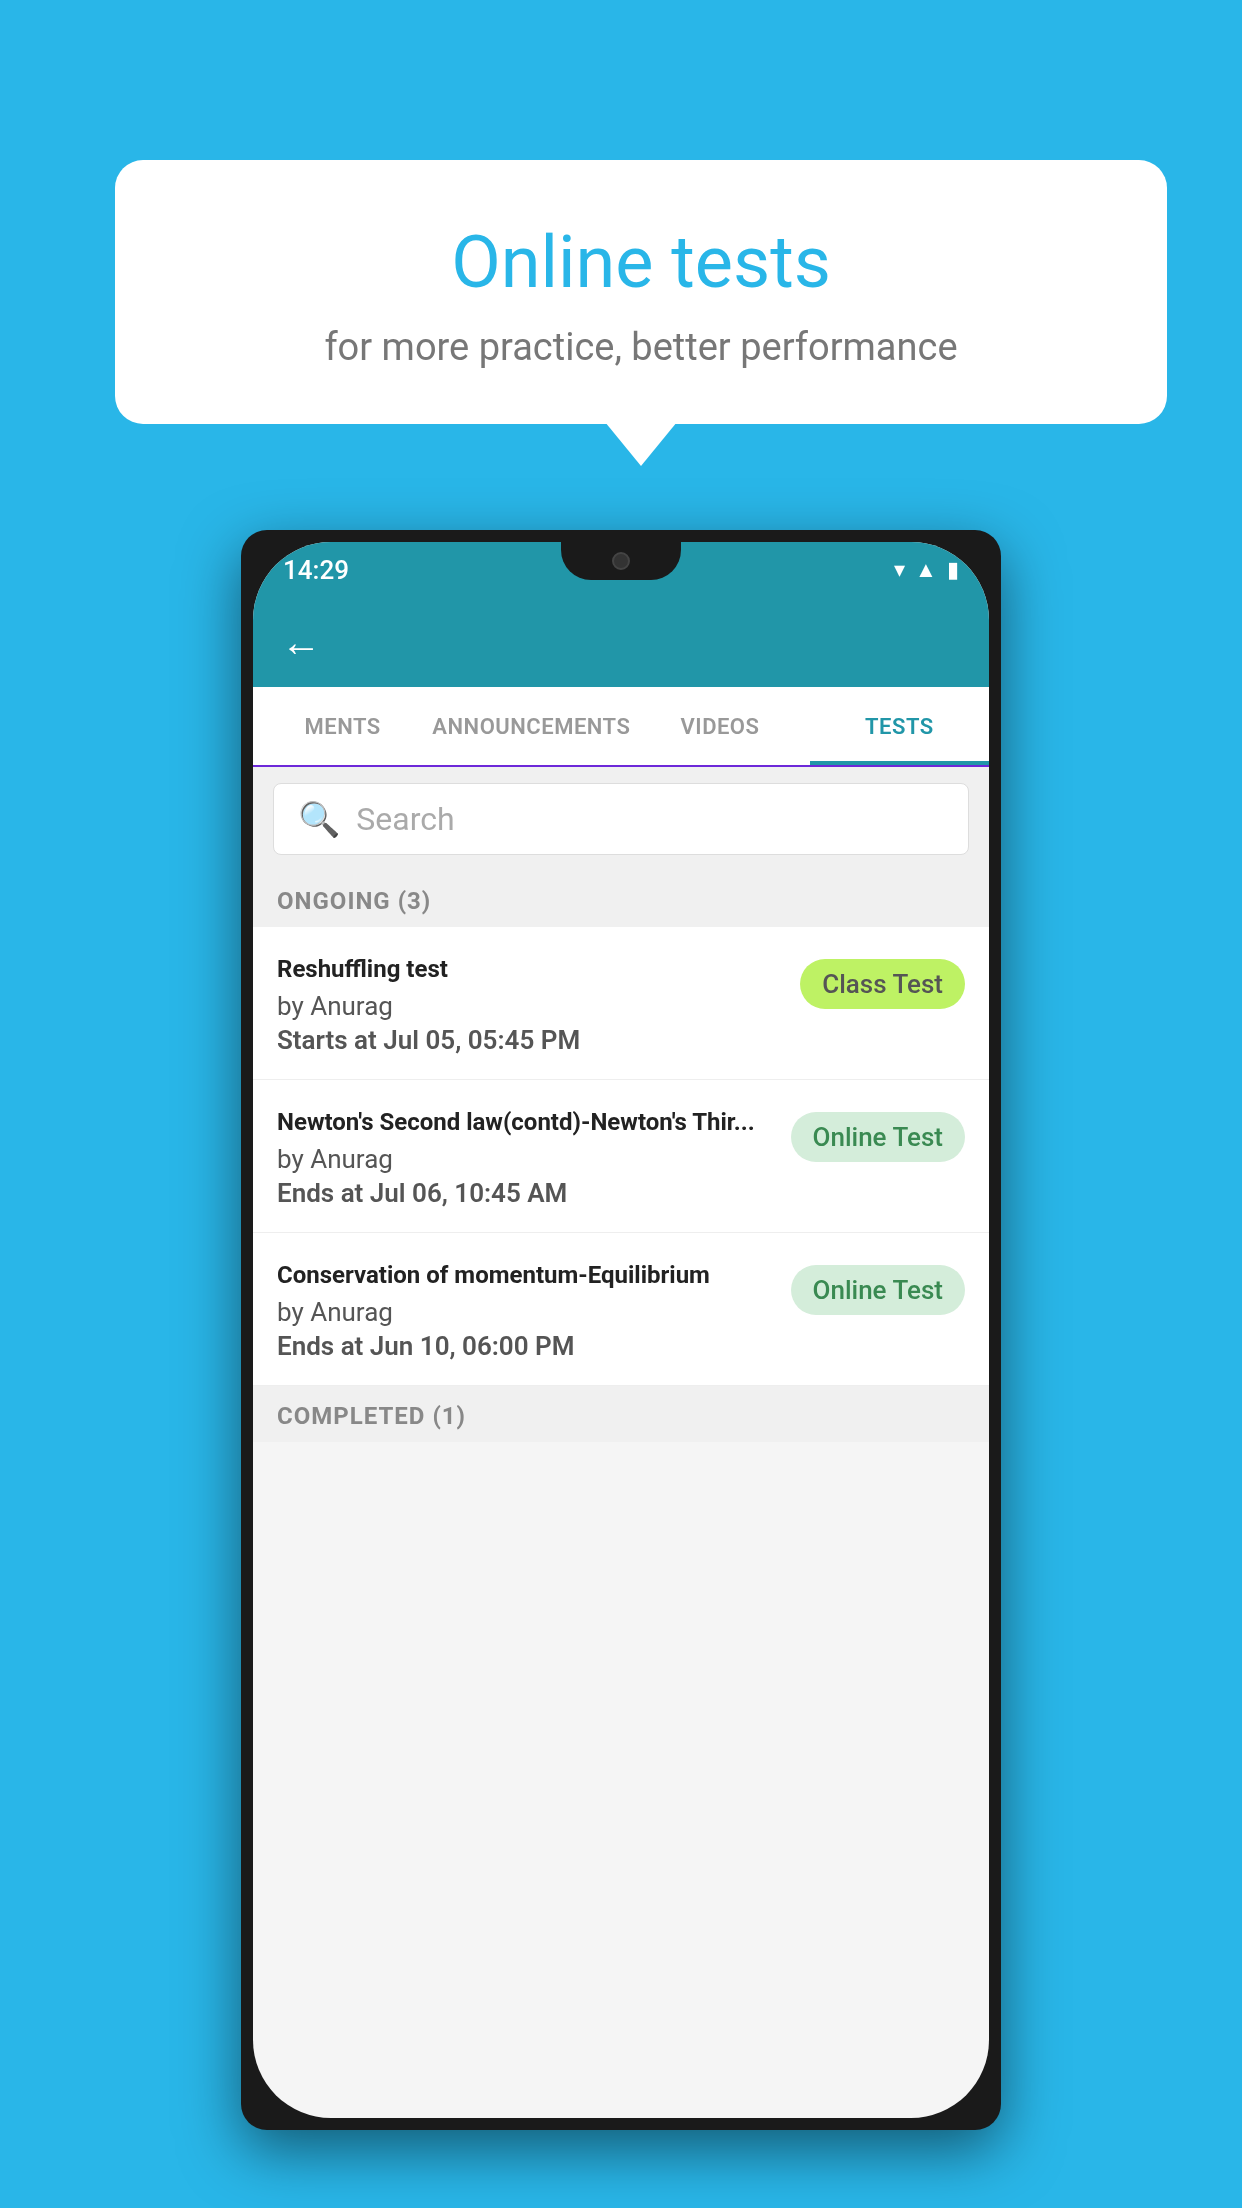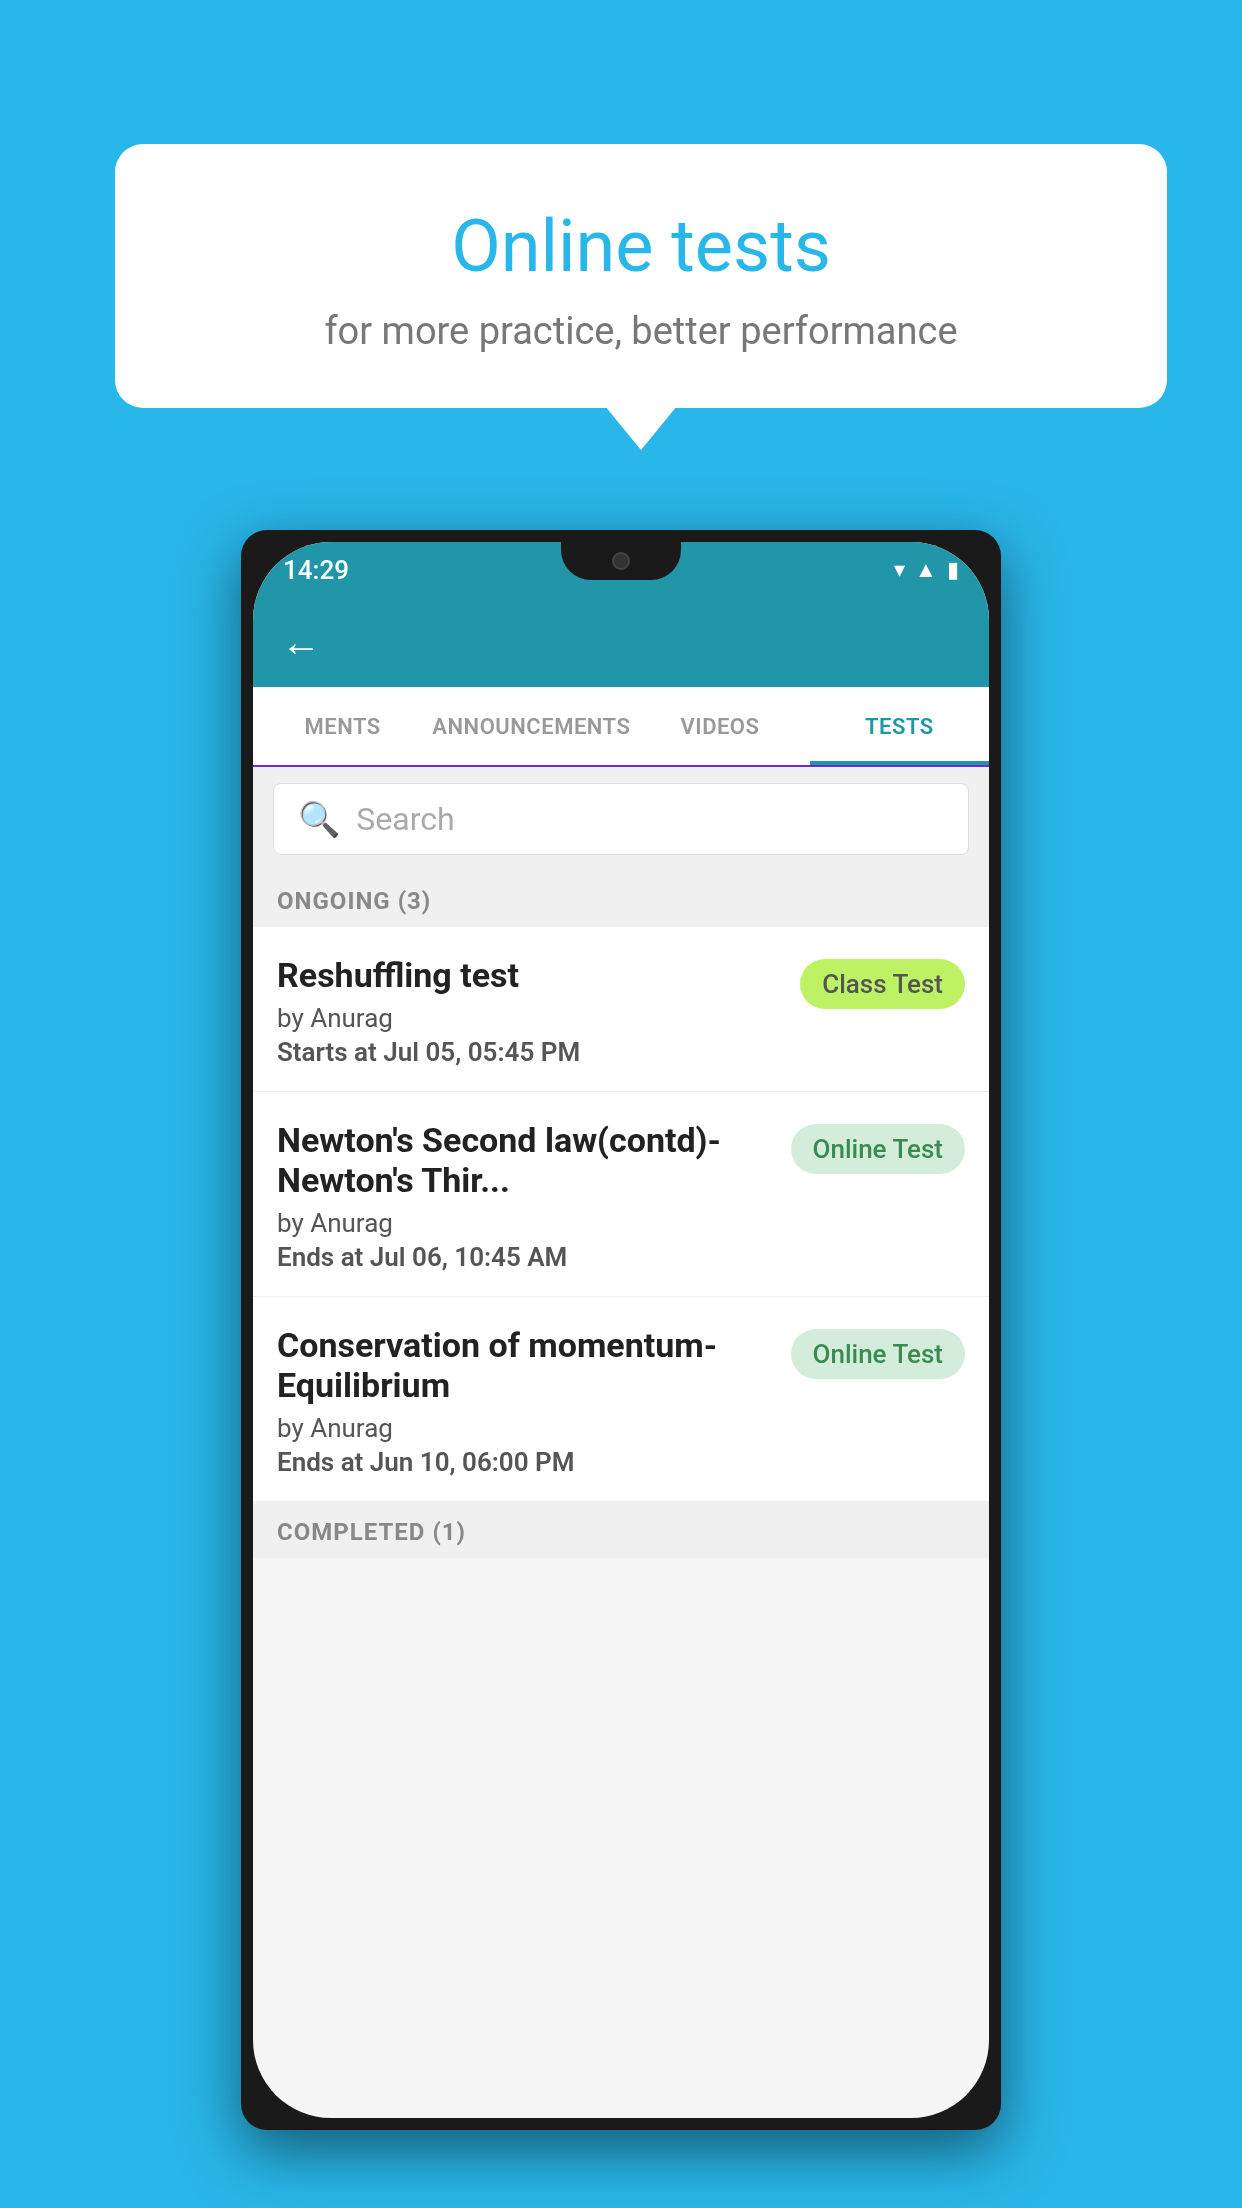--- a/index.html
+++ b/index.html
@@ -10,21 +10,21 @@
       height: 2208px;
       background-color: #29b6e8;
       font-family: 'Roboto', Arial, sans-serif;
       overflow: hidden;
       position: relative;
     }
 
     
     .speech-bubble-wrap {
       position: absolute;
-      top: 144px;
+      top: 160px;
       left: 75px;
       right: 75px;
       padding-left: 40px;
     }
 
     .speech-bubble {
       background: white;
       border-radius: 28px;
       padding: 60px 50px 55px;
       text-align: center;
@@ -249,21 +249,21 @@
       align-items: flex-start;
       justify-content: space-between;
       gap: 12px;
     }
 
     .test-info {
       flex: 1;
     }
 
     .test-name {
-      font-size: 34px;
+      font-size: 24px;
       font-weight: 700;
       color: #222;
       margin-bottom: 8px;
     }
 
     .test-by {
       font-size: 26px;
       color: #555;
       margin-bottom: 4px;
     }

